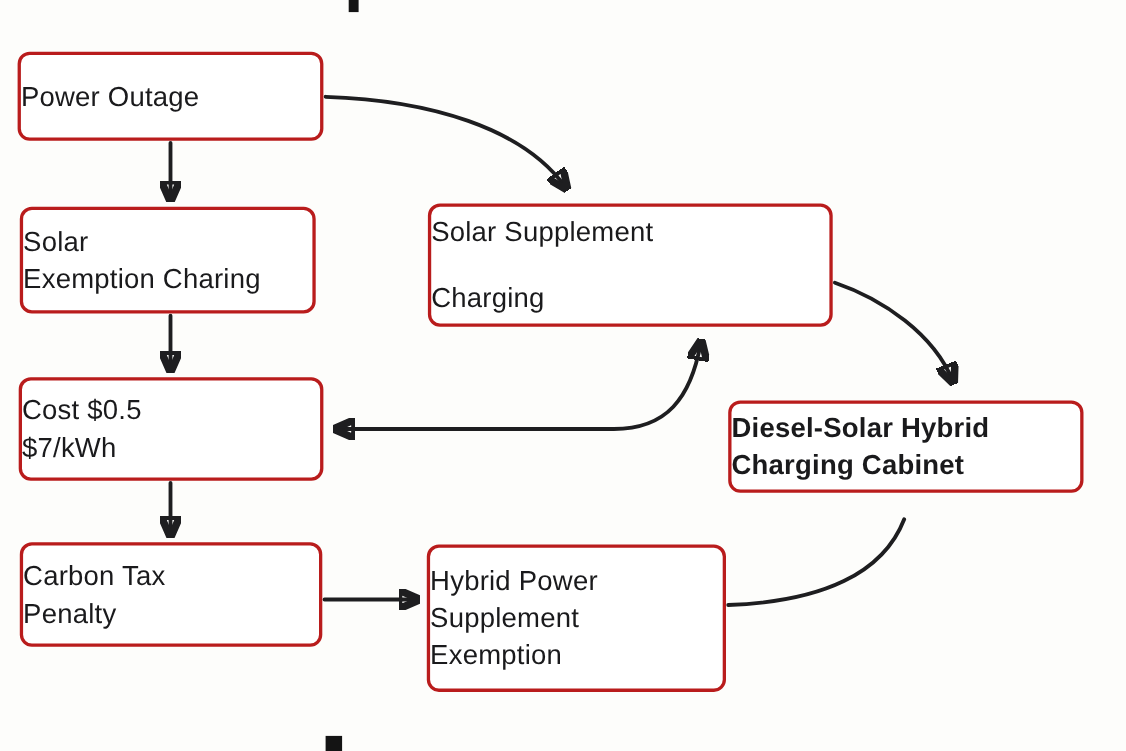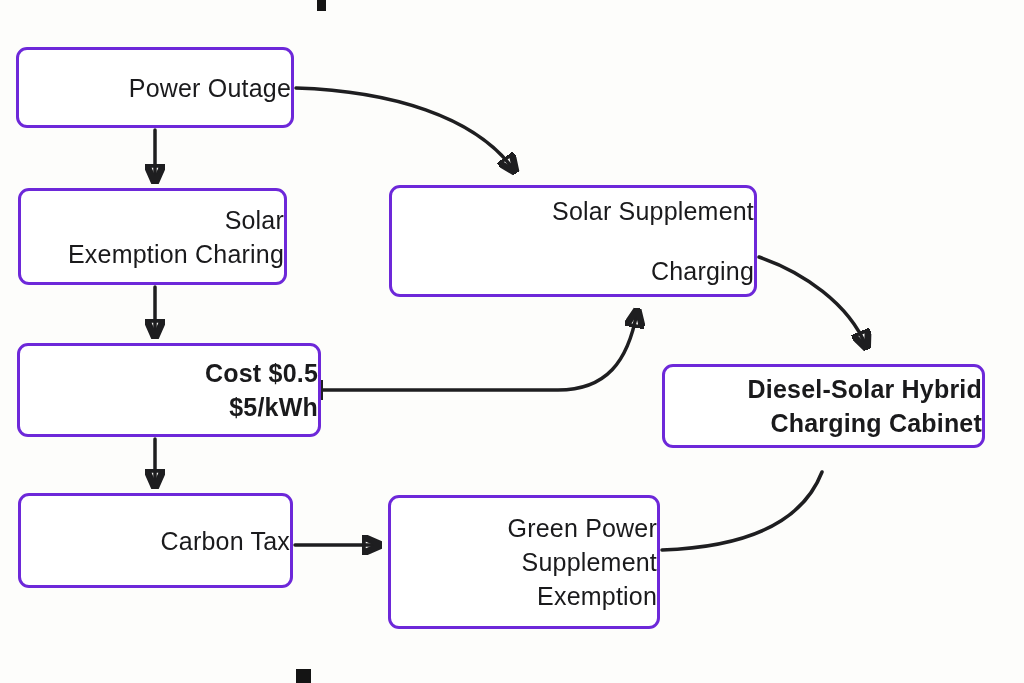--- a/index.html
+++ b/index.html
@@ -8,38 +8,38 @@
     width: 1024px;
     height: 683px;
     background: #FDFDFB;
     overflow: hidden;
     font-family: "Liberation Sans", "DejaVu Sans", sans-serif;
   }
   .node {
     position: absolute;
     box-sizing: border-box;
     background: #FFFFFF;
-    border: 3px solid #6d28d9;
+    border: 3px solid #b91c1c;
     border-radius: 11px;
     display: flex;
     flex-direction: column;
-    align-items: flex-end;
+    align-items: flex-start;
     justify-content: center;
     text-align: center;
     color: #1A1A1C;
     font-size: 25px;
     line-height: 34px;
     font-weight: 400;
     letter-spacing: 0.2px;
   }
   .node span { display: block; white-space: nowrap; }
 
   #n-power-outage   { left: 16px;  top: 47px;  width: 278px; height: 81px; }
   #n-solar-left     { left: 18px;  top: 188px; width: 269px; height: 97px; }
-  #n-cost           { left: 17px;  top: 343px; width: 304px; height: 94px; font-weight: bold; }
+  #n-cost           { left: 17px;  top: 343px; width: 277px; height: 94px; }
   #n-carbon-tax     { left: 18px;  top: 493px; width: 275px; height: 95px; }
   #n-solar-right    { left: 389px; top: 185px; width: 368px; height: 112px; gap: 26px; }
   #n-diesel         { left: 662px; top: 364px; width: 323px; height: 84px; font-weight: bold; }
   #n-green-power    { left: 388px; top: 495px; width: 272px; height: 134px; }
 
   #edges-svg {
     position: absolute;
     left: 0; top: 0;
     width: 1024px; height: 683px;
     pointer-events: none;
@@ -90,39 +90,40 @@
     <span>Power Outage</span>
   </div>
 
   <div class="node" id="n-solar-left">
     <span>Solar</span>
     <span>Exemption Charing</span>
   </div>
 
   <div class="node" id="n-cost">
     <span>Cost $0.5</span>
-    <span>$5/kWh</span>
+    <span>$7/kWh</span>
   </div>
 
   <div class="node" id="n-carbon-tax">
     <span>Carbon Tax</span>
+    <span>Penalty</span>
   </div>
 
   <div class="node" id="n-solar-right">
     <span>Solar Supplement</span>
     <span>Charging</span>
   </div>
 
   <div class="node" id="n-diesel">
     <span>Diesel-Solar Hybrid</span>
     <span>Charging Cabinet</span>
   </div>
 
   <div class="node" id="n-green-power">
-    <span>Green Power</span>
+    <span>Hybrid Power</span>
     <span>Supplement</span>
     <span>Exemption</span>
   </div>
 
   <div class="edge-artifact" id="artifact-top"></div>
   <div class="edge-artifact" id="artifact-bottom"></div>
 
 </div>
 
 </body></html>

